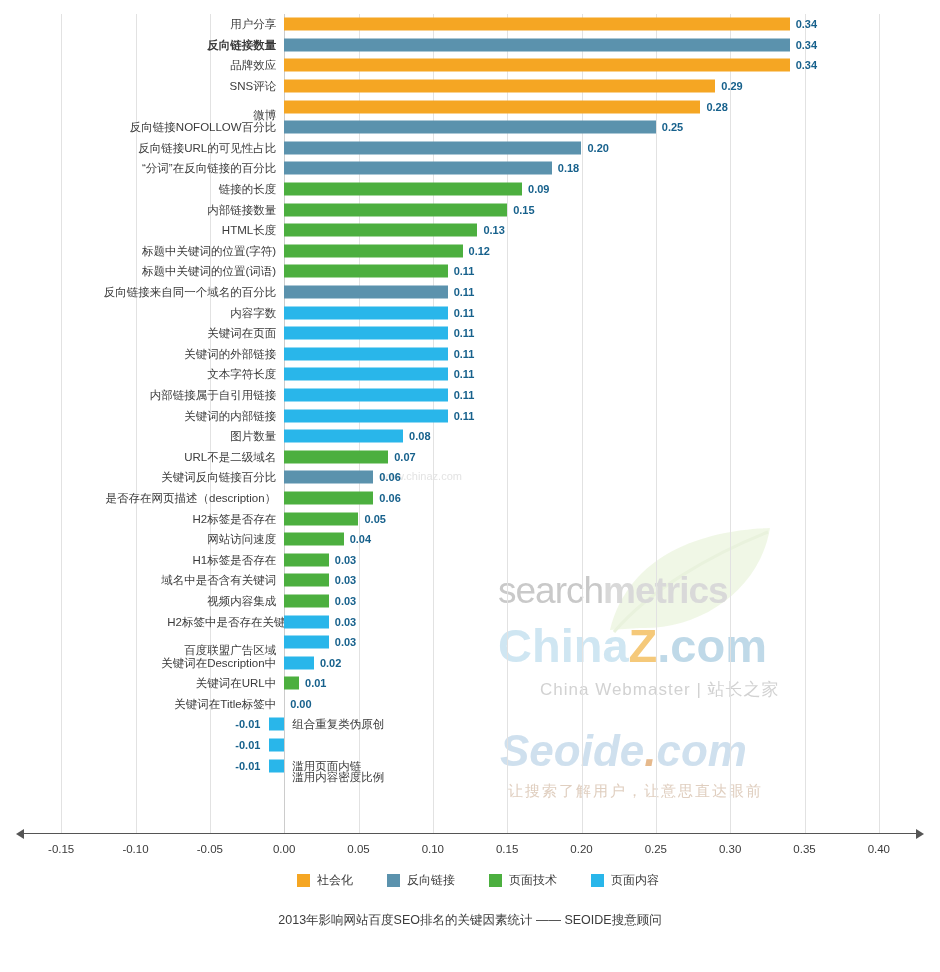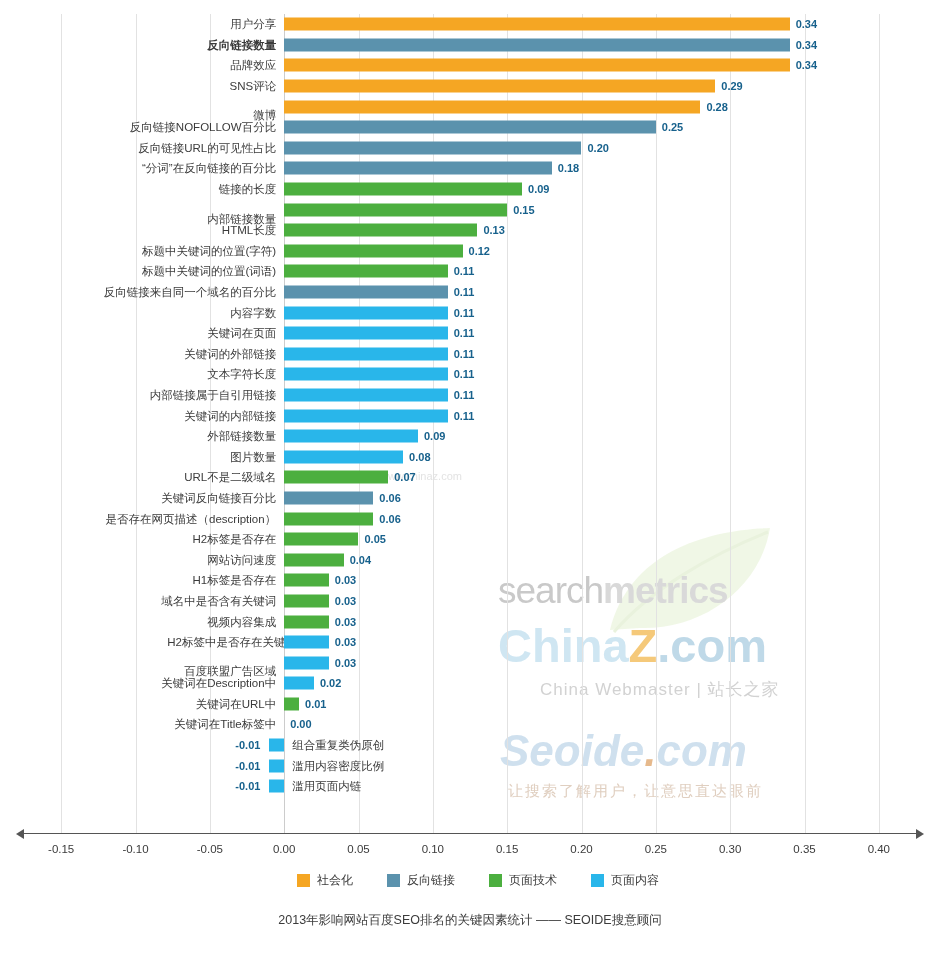--- a/index.html
+++ b/index.html
@@ -202,21 +202,21 @@
           <div class="row-label" style="right: 639.833px;">“分词”在反向链接的百分比</div>
           <div class="bar" style="left: 260.167px; width: 267.6px; background: rgb(91, 146, 173);"></div>
           <div class="bar-value" style="left: 533.767px;">0.18</div>
         </div>
         <div class="row">
           <div class="row-label" style="right: 639.833px;">链接的长度</div>
           <div class="bar" style="left: 260.167px; width: 237.867px; background: rgb(76, 175, 63);"></div>
           <div class="bar-value" style="left: 504.033px;">0.09</div>
         </div>
         <div class="row">
-          <div class="row-label" style="right: 639.833px; margin-top: 9px;">内部链接数量</div>
+          <div class="row-label" style="right: 639.833px;">内部链接数量</div>
           <div class="bar" style="left: 260.167px; width: 223px; background: rgb(76, 175, 63);"></div>
           <div class="bar-value" style="left: 489.167px;">0.15</div>
         </div>
         <div class="row">
           <div class="row-label" style="right: 639.833px;">HTML长度</div>
           <div class="bar" style="left: 260.167px; width: 193.267px; background: rgb(76, 175, 63);"></div>
           <div class="bar-value" style="left: 459.433px;">0.13</div>
         </div>
         <div class="row">
           <div class="row-label" style="right: 639.833px;">标题中关键词的位置(字符)</div>
@@ -257,25 +257,20 @@
           <div class="row-label" style="right: 639.833px;">内部链接属于自引用链接</div>
           <div class="bar" style="left: 260.167px; width: 163.533px; background: rgb(41, 182, 234);"></div>
           <div class="bar-value" style="left: 429.7px;">0.11</div>
         </div>
         <div class="row">
           <div class="row-label" style="right: 639.833px;">关键词的内部链接</div>
           <div class="bar" style="left: 260.167px; width: 163.533px; background: rgb(41, 182, 234);"></div>
           <div class="bar-value" style="left: 429.7px;">0.11</div>
         </div>
         <div class="row">
-          <div class="row-label" style="right: 639.833px;">外部链接数量</div>
-          <div class="bar" style="left: 260.167px; width: 133.8px; background: rgb(41, 182, 234);"></div>
-          <div class="bar-value" style="left: 399.967px;">0.09</div>
-        </div>
-        <div class="row">
           <div class="row-label" style="right: 639.833px;">图片数量</div>
           <div class="bar" style="left: 260.167px; width: 118.933px; background: rgb(41, 182, 234);"></div>
           <div class="bar-value" style="left: 385.1px;">0.08</div>
         </div>
         <div class="row">
           <div class="row-label" style="right: 639.833px;">URL不是二级域名</div>
           <div class="bar" style="left: 260.167px; width: 104.067px; background: rgb(76, 175, 63);"></div>
           <div class="bar-value" style="left: 370.233px;">0.07</div>
         </div>
         <div class="row">
@@ -336,21 +331,21 @@
         <div class="row">
           <div class="row-label" style="right: 639.833px;">关键词在Title标签中</div>
           <div class="bar-value" style="left: 266.167px;">0.00</div>
         </div>
         <div class="row">
           <div class="row-label" style="right: auto; left: 268.167px; text-align: left;">组合重复类伪原创</div>
           <div class="bar" style="left: 245.3px; width: 14.8667px; background: rgb(41, 182, 234);"></div>
           <div class="bar-value" style="left: 211.3px;">-0.01</div>
         </div>
         <div class="row">
-          <div class="row-label" style="right: auto; left: 268.167px; text-align: left;">滥用内容密度比例</div>
+          <div class="row-label" style="right: auto; left: 268.167px; text-align: left; margin-top: 32px;">滥用内容密度比例</div>
           <div class="bar" style="left: 245.3px; width: 14.8667px; background: rgb(41, 182, 234);"></div>
           <div class="bar-value" style="left: 211.3px;">-0.01</div>
         </div>
         <div class="row">
           <div class="row-label" style="right: auto; left: 268.167px; text-align: left;">滥用页面内链</div>
           <div class="bar" style="left: 245.3px; width: 14.8667px; background: rgb(41, 182, 234);"></div>
           <div class="bar-value" style="left: 211.3px;">-0.01</div>
         </div>
       </div>
     <div class="axis-line" id="axis-line" style="top: 819.4px;"></div>

